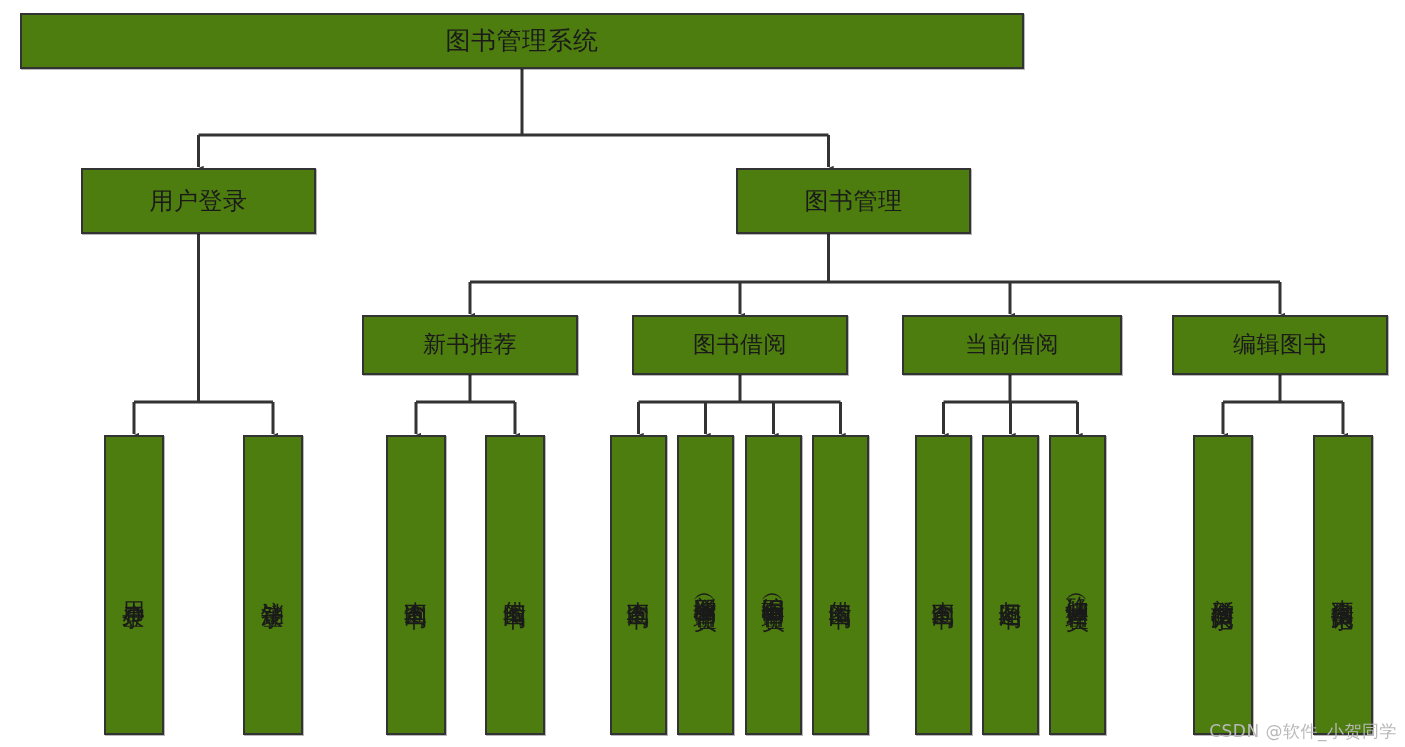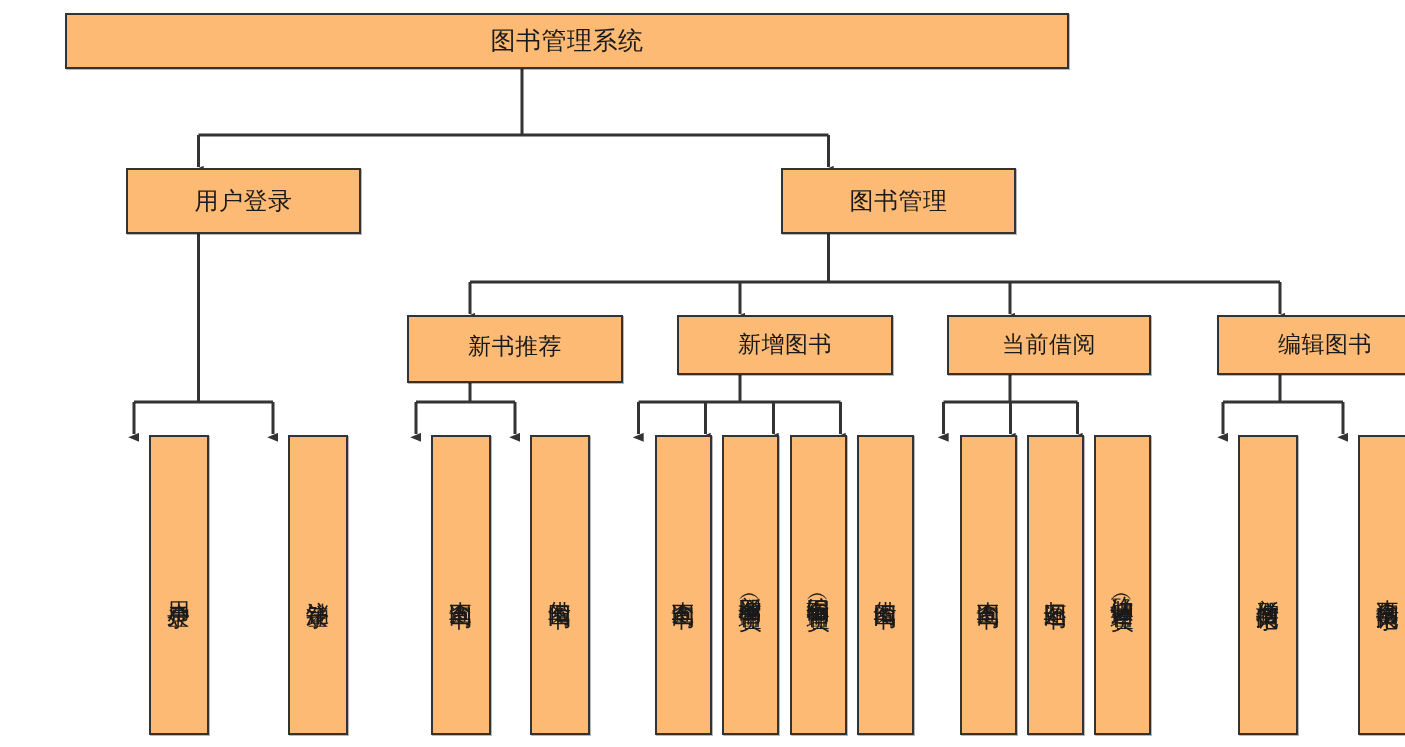--- a/index.html
+++ b/index.html
@@ -21,28 +21,27 @@
     position: absolute;
     left: 0;
     top: 0;
     width: 1405px;
     height: 747px;
     pointer-events: none;
   }
   .node {
     position: absolute;
     box-sizing: border-box;
-    background: #fdba74;
+    background: #4d7c0f;
     border: 2px solid #333333;
     box-shadow: 1px 1px 0 rgba(0,0,0,0.28);
     display: flex;
     align-items: center;
     justify-content: center;
     color: #1a1a1a;
-    margin-left: 45px;
   }
   .node-label {
     display: block;
     text-align: center;
     line-height: 1.18;
     letter-spacing: 0.5px;
     white-space: nowrap;
   }
   .node.vertical .node-label {
     writing-mode: vertical-rl;
@@ -120,27 +119,27 @@
   <div id="nodes">
       <div class="node lvl-root" style="left: 20px; top: 13px; width: 1004px; height: 56px;">
         <span class="node-label">图书管理系统</span>
       </div>
       <div class="node lvl-2" style="left: 81px; top: 168px; width: 235px; height: 66px;">
         <span class="node-label">用户登录</span>
       </div>
       <div class="node lvl-2" style="left: 736px; top: 168px; width: 235px; height: 66px;">
         <span class="node-label">图书管理</span>
       </div>
-      <div class="node lvl-3" style="left: 362px; top: 315px; width: 216px; height: 68px; font-family: Liberation Mono, monospace;">
+      <div class="node lvl-3" style="left: 362px; top: 315px; width: 216px; height: 60px;">
         <span class="node-label">新书推荐</span>
       </div>
       <div class="node lvl-3" style="left: 632px; top: 315px; width: 216px; height: 60px;">
-        <span class="node-label">新增图书</span>
+        <span class="node-label">图书借阅</span>
       </div>
-      <div class="node lvl-3" style="left: 902px; top: 315px; width: 204px; height: 60px;">
+      <div class="node lvl-3" style="left: 902px; top: 315px; width: 220px; height: 60px;">
         <span class="node-label">当前借阅</span>
       </div>
       <div class="node lvl-3" style="left: 1172px; top: 315px; width: 216px; height: 60px;">
         <span class="node-label">编辑图书</span>
       </div>
       <div class="node lvl-leaf vertical" style="left: 104px; top: 435px; width: 60px; height: 300px;">
         <span class="node-label">用户登录</span>
       </div>
       <div class="node lvl-leaf vertical" style="left: 243px; top: 435px; width: 60px; height: 300px;">
         <span class="node-label">注销登录</span>
@@ -173,13 +172,14 @@
         <span class="node-label">确认归还（管理员）</span>
       </div>
       <div class="node lvl-leaf vertical" style="left: 1193px; top: 435px; width: 60px; height: 300px;">
         <span class="node-label">新增借阅记录</span>
       </div>
       <div class="node lvl-leaf vertical" style="left: 1313px; top: 435px; width: 60px; height: 300px;">
         <span class="node-label">查询借阅记录</span>
       </div>
     </div>
 
+  <div id="watermark">CSDN @软件_小贺同学</div>
 </div>
 
 </body></html>

